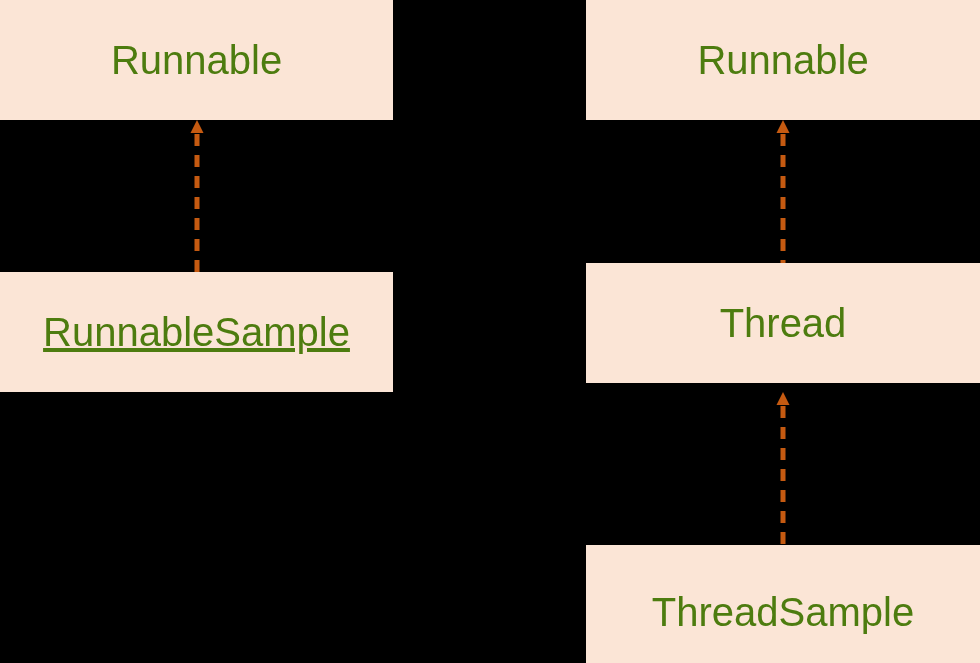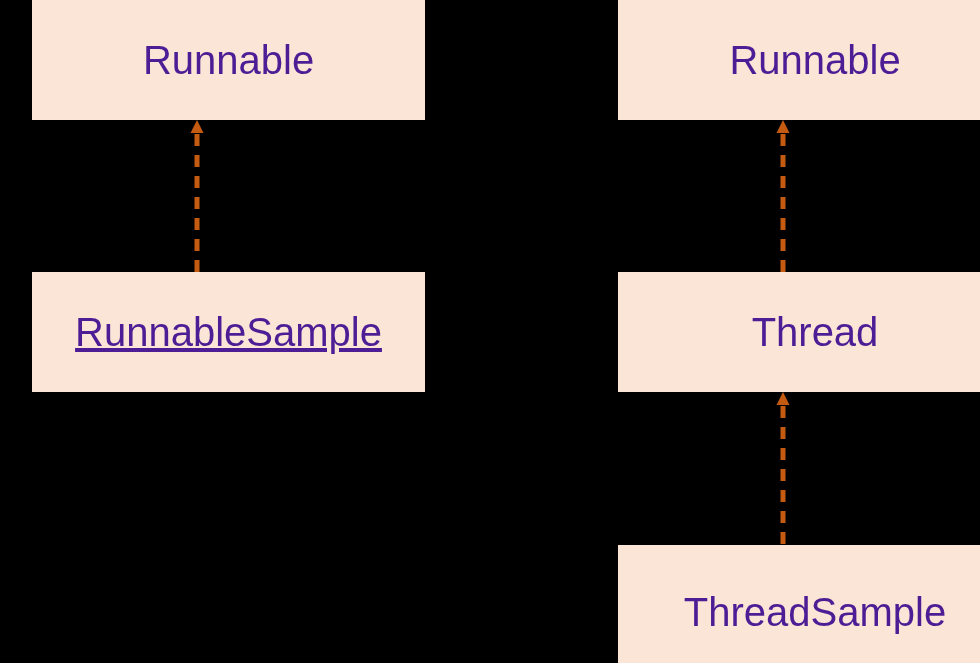--- a/index.html
+++ b/index.html
@@ -13,34 +13,33 @@
   }
   .canvas {
     position: relative;
     width: 980px;
     height: 663px;
     background: #000000;
   }
   .class-box {
     position: absolute;
     background: #fbe5d6;
-    color: #4c1d95;
+    color: #4d7c0f;
     display: flex;
     align-items: center;
     justify-content: center;
     font-size: 40px;
     line-height: 1;
     letter-spacing: 0px;
     white-space: nowrap;
-    margin-left: 32px;
   }
   .box-left-top    { left: 0px;   top: 0px;   width: 393px; height: 120px; }
   .box-left-mid    { left: 0px;   top: 272px; width: 393px; height: 120px; text-decoration: underline; }
   .box-right-top   { left: 586px; top: 0px;   width: 394px; height: 120px; }
-  .box-right-mid   { left: 586px; top: 272px; width: 394px; height: 120px; }
+  .box-right-mid   { left: 586px; top: 263px; width: 394px; height: 120px; }
   .box-right-bot   { left: 586px; top: 545px; width: 394px; height: 134px; }
   .arrow {
     position: absolute;
     overflow: visible;
   }
   .arrow-left-1  { left: 187px; top: 120px; }
   .arrow-right-1 { left: 773px; top: 120px; }
   .arrow-right-2 { left: 773px; top: 392px; }
 </style>
 </head>

